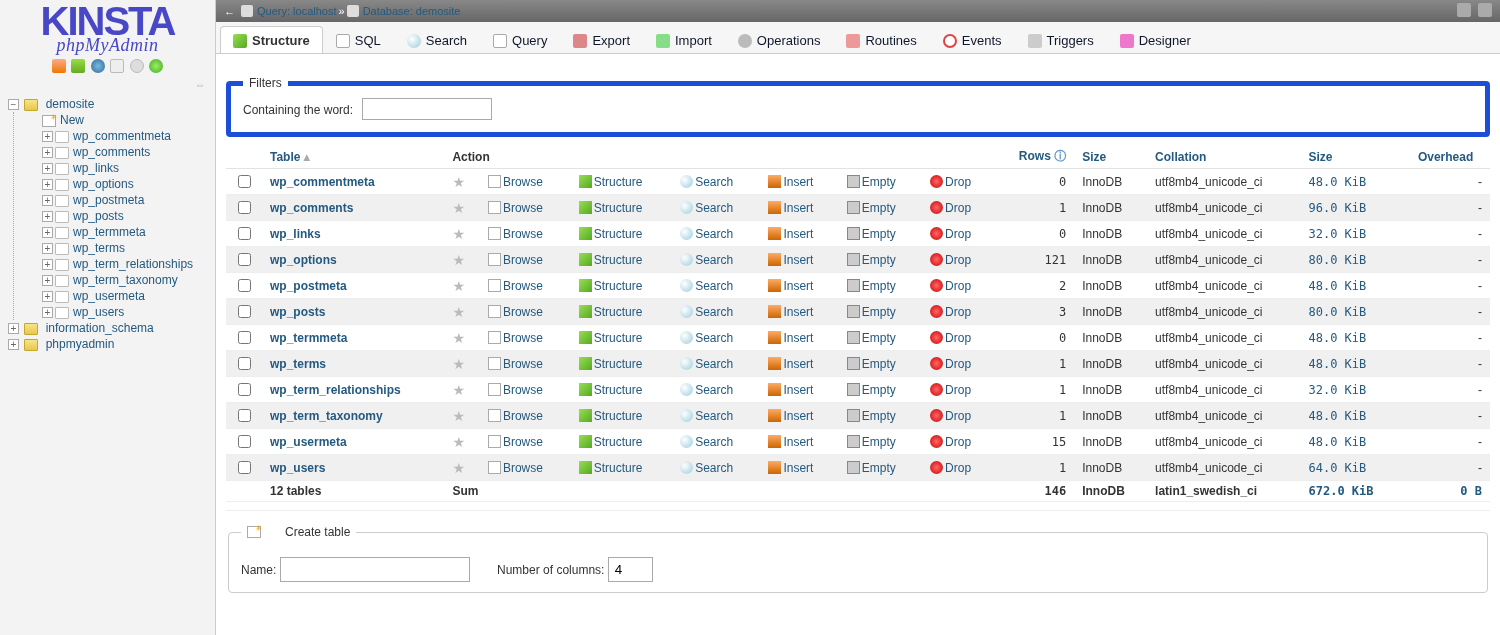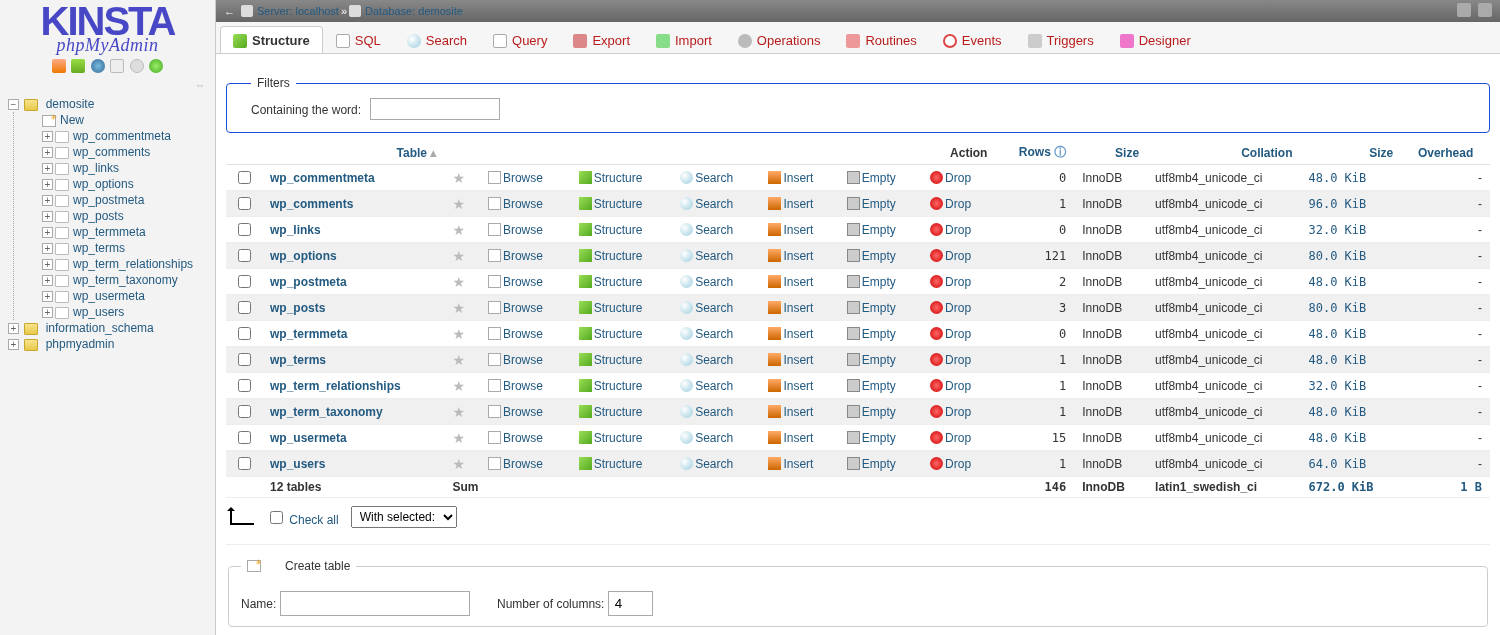--- a/index.html
+++ b/index.html
@@ -34,43 +34,43 @@
 
   
   #main{flex:1;display:flex;flex-direction:column;overflow:hidden;}
   #crumb{height:22px;background:#888;background:linear-gradient(#888,#666);color:#fff;font-size:11px;padding:0 8px;display:flex;align-items:center;}
   #crumb .crumb-ico{display:inline-block;width:12px;height:12px;margin-right:4px;background:#ddd;border-radius:2px;}
   #crumb .spacer{flex:1;}
   #crumb .settings-icons span{display:inline-block;width:14px;height:14px;margin-left:4px;background:#aaa;border-radius:2px;}
   #tabs{display:flex;background:#f6f6f6;border-bottom:1px solid #ccc;padding:0 4px;}
   .tab{padding:6px 12px 5px 12px;margin-top:4px;border:1px solid transparent;border-bottom:none;border-radius:4px 4px 0 0;font-size:13px;cursor:pointer;display:flex;align-items:center;gap:5px;}
   .tab.active{background:#fff;border-color:#ccc;font-weight:600;}
-  .tab:not(.active){color:#b91c1c;}
+  .tab:not(.active){color:#0f172a;}
   .tab-ico{width:14px;height:14px;display:inline-block;border-radius:2px;}
   .ti-str{background:linear-gradient(135deg,#9d5,#5a2);}
   .ti-sql{background:#fff;border:1px solid #aaa;}
   .ti-search{background:radial-gradient(circle at 35% 35%,#fff,#9cd);border-radius:50%;}
   .ti-query{background:#fff;border:1px solid #aaa;}
   .ti-export{background:#d88;}
   .ti-import{background:#8d8;}
   .ti-ops{background:#bbb;border-radius:50%;}
   .ti-routines{background:#e99;}
   .ti-events{background:#fff;border:2px solid #d44;border-radius:50%;}
   .ti-triggers{background:#ccc;}
   .ti-designer{background:#e7c;}
   #content{flex:1;overflow:auto;padding:8px 10px;}
 
   
-  fieldset.filters{border:1px solid #1d4ed8;border-radius:4px;padding:8px 12px 12px 24px;margin:14px 0 8px 0;}
+  fieldset.filters{border:5px solid #1d4ed8;border-radius:4px;padding:8px 12px 12px 12px;margin:14px 0 8px 0;}
   fieldset.filters legend{padding:0 6px;font-size:12px;}
   fieldset.filters input{height:22px;border:1px solid #aaa;padding:2px 4px;width:130px;margin-left:6px;}
 
   
   table.datatbl{border-collapse:collapse;width:100%;font-size:12px;}
-  table.datatbl th{background:#fff;text-align:right;padding:3px 8px;border-bottom:1px solid #e2e2e2;font-weight:600;color:#333;}
+  table.datatbl th{background:#fff;text-align:left;padding:3px 8px;border-bottom:1px solid #e2e2e2;font-weight:600;color:#333;}
   table.datatbl th a{color:#235a81;}
   table.datatbl td{padding:3px 8px;border-bottom:1px solid #eee;white-space:nowrap;}
   table.datatbl tr.odd td{background:#fff;}
   table.datatbl tr.even td{background:#f0f0f0;}
   table.datatbl td.action a{color:#235a81;margin-right:2px;}
   table.datatbl td.num{text-align:right;font-family:Menlo,Consolas,monospace;}
   table.datatbl td.size{font-family:Menlo,Consolas,monospace;color:#235a81;}
   table.datatbl td.over{text-align:right;}
   table.datatbl td.name a{color:#235a81;font-weight:600;}
   .act-ico{display:inline-block;width:13px;height:13px;margin-right:2px;vertical-align:-2px;}
@@ -156,21 +156,21 @@
       </div>
     </div>
   </nav>
 
   <main id="main">
 
     <div id="crumb">
       <span style="margin-right:6px;">←</span>
       <span class="crumb-ico"></span>
       <a href="#">
-        <span>Server: </span><span>localhost</span>
+        <span>Query: </span><span>localhost</span>
       </a>
       <span style="margin:0 2px;"> » </span>
       <span class="crumb-ico"></span>
       <a href="#">
         <span>Database: </span><span>demosite</span>
       </a>
       <span class="spacer"></span>
       <span class="settings-icons">
         <span></span>
         <span></span>
@@ -441,35 +441,25 @@
           </tbody>
         <tfoot>
           <tr class="summary">
             <td></td>
             <td>12 tables</td>
             <td colspan="7">Sum</td>
             <td class="num">146</td>
             <td>InnoDB</td>
             <td>latin1_swedish_ci</td>
             <td class="size" style="font-weight:700;">672.0 KiB</td>
-            <td class="over size" style="font-weight:700;">1 B</td>
+            <td class="over size" style="font-weight:700;">0 B</td>
           </tr>
         </tfoot>
       </table>
 
-      <div id="checkall-row">
-        <span class="arrow-up"></span>
-        <label>
-          <input type="checkbox" style="">
-          <a>Check all</a>
-        </label>
-        <select>
-          <option>With selected:</option>
-        </select>
-      </div>
 
       <hr style="border:none;border-top:1px solid #eee;margin:8px 0 4px 0;">
 
 
       <fieldset class="create">
         <legend>
           <span class="tree-new"></span>
           <span>Create table</span>
         </legend>
         <div style="padding-top:8px;">

